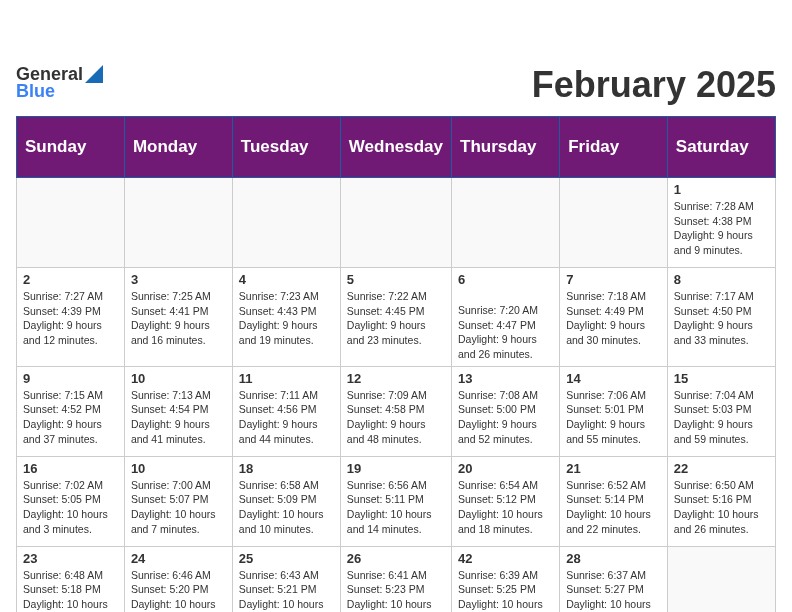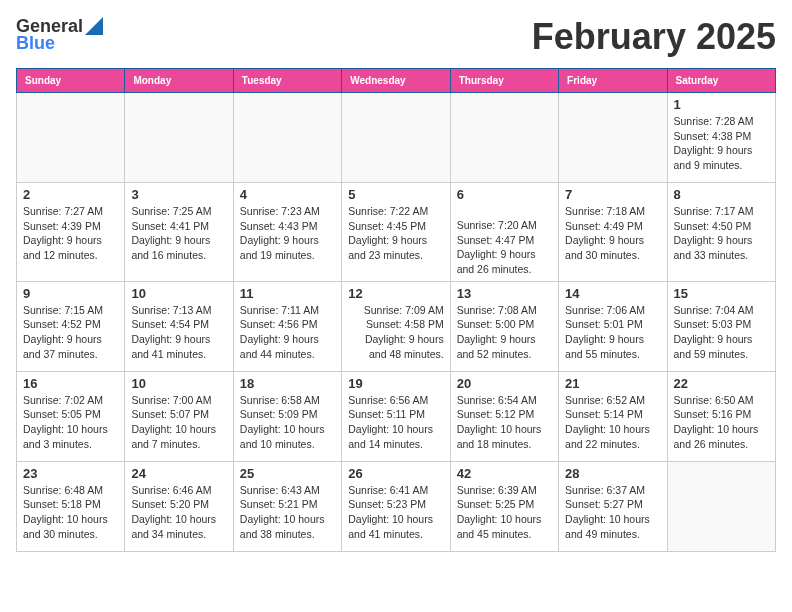--- a/index.html
+++ b/index.html
@@ -8,20 +8,21 @@
       background: #fff;
       width: 792px;
       min-height: 612px;
       padding: 16px;
     }
     .header {
       display: flex;
       justify-content: space-between;
       align-items: flex-start;
       margin-bottom: 10px;
+      margin-top: 48px;
     }
     .logo {
       display: flex;
       flex-direction: column;
       align-items: flex-start;
     }
     .logo-general {
       font-size: 18px;
       font-weight: bold;
       color: #333;
@@ -46,25 +47,25 @@
     .subtitle {
       font-size: 16px;
       color: #333;
     }
     .calendar {
       width: 100%;
       border-collapse: collapse;
       border: 1px solid #ccc;
     }
     .calendar th {
-      background-color: #ec4899;
+      background-color: #701a75;
       color: #fff;
       text-align: left;
-      padding: 6px 8px;
-      font-size: 10px;
+      padding: 20px 8px;
+      font-size: 17px;
       border: 1px solid #1a5ca0;
     }
     .calendar td {
       vertical-align: top;
       border: 1px solid #ccc;
       padding: 4px 6px;
       width: calc(100% / 7);
       min-height: 80px;
       font-size: 10.5px;
       color: #333;
@@ -188,21 +189,21 @@
 Daylight: 9 hours and 41 minutes.</div>
         </td>
         <td>
           <span class="day-num">11</span>
           <div class="cell-content" style="white-space: pre-line;">Sunrise: 7:11 AM
 Sunset: 4:56 PM
 Daylight: 9 hours and 44 minutes.</div>
         </td>
         <td>
           <span class="day-num">12</span>
-          <div class="cell-content" style="white-space: pre-line; text-align: right;">Sunrise: 7:09 AM
+          <div class="cell-content" style="white-space: pre-line;">Sunrise: 7:09 AM
 Sunset: 4:58 PM
 Daylight: 9 hours and 48 minutes.</div>
         </td>
         <td>
           <span class="day-num">13</span>
           <div class="cell-content" style="white-space: pre-line;">Sunrise: 7:08 AM
 Sunset: 5:00 PM
 Daylight: 9 hours and 52 minutes.</div>
         </td>
         <td>

